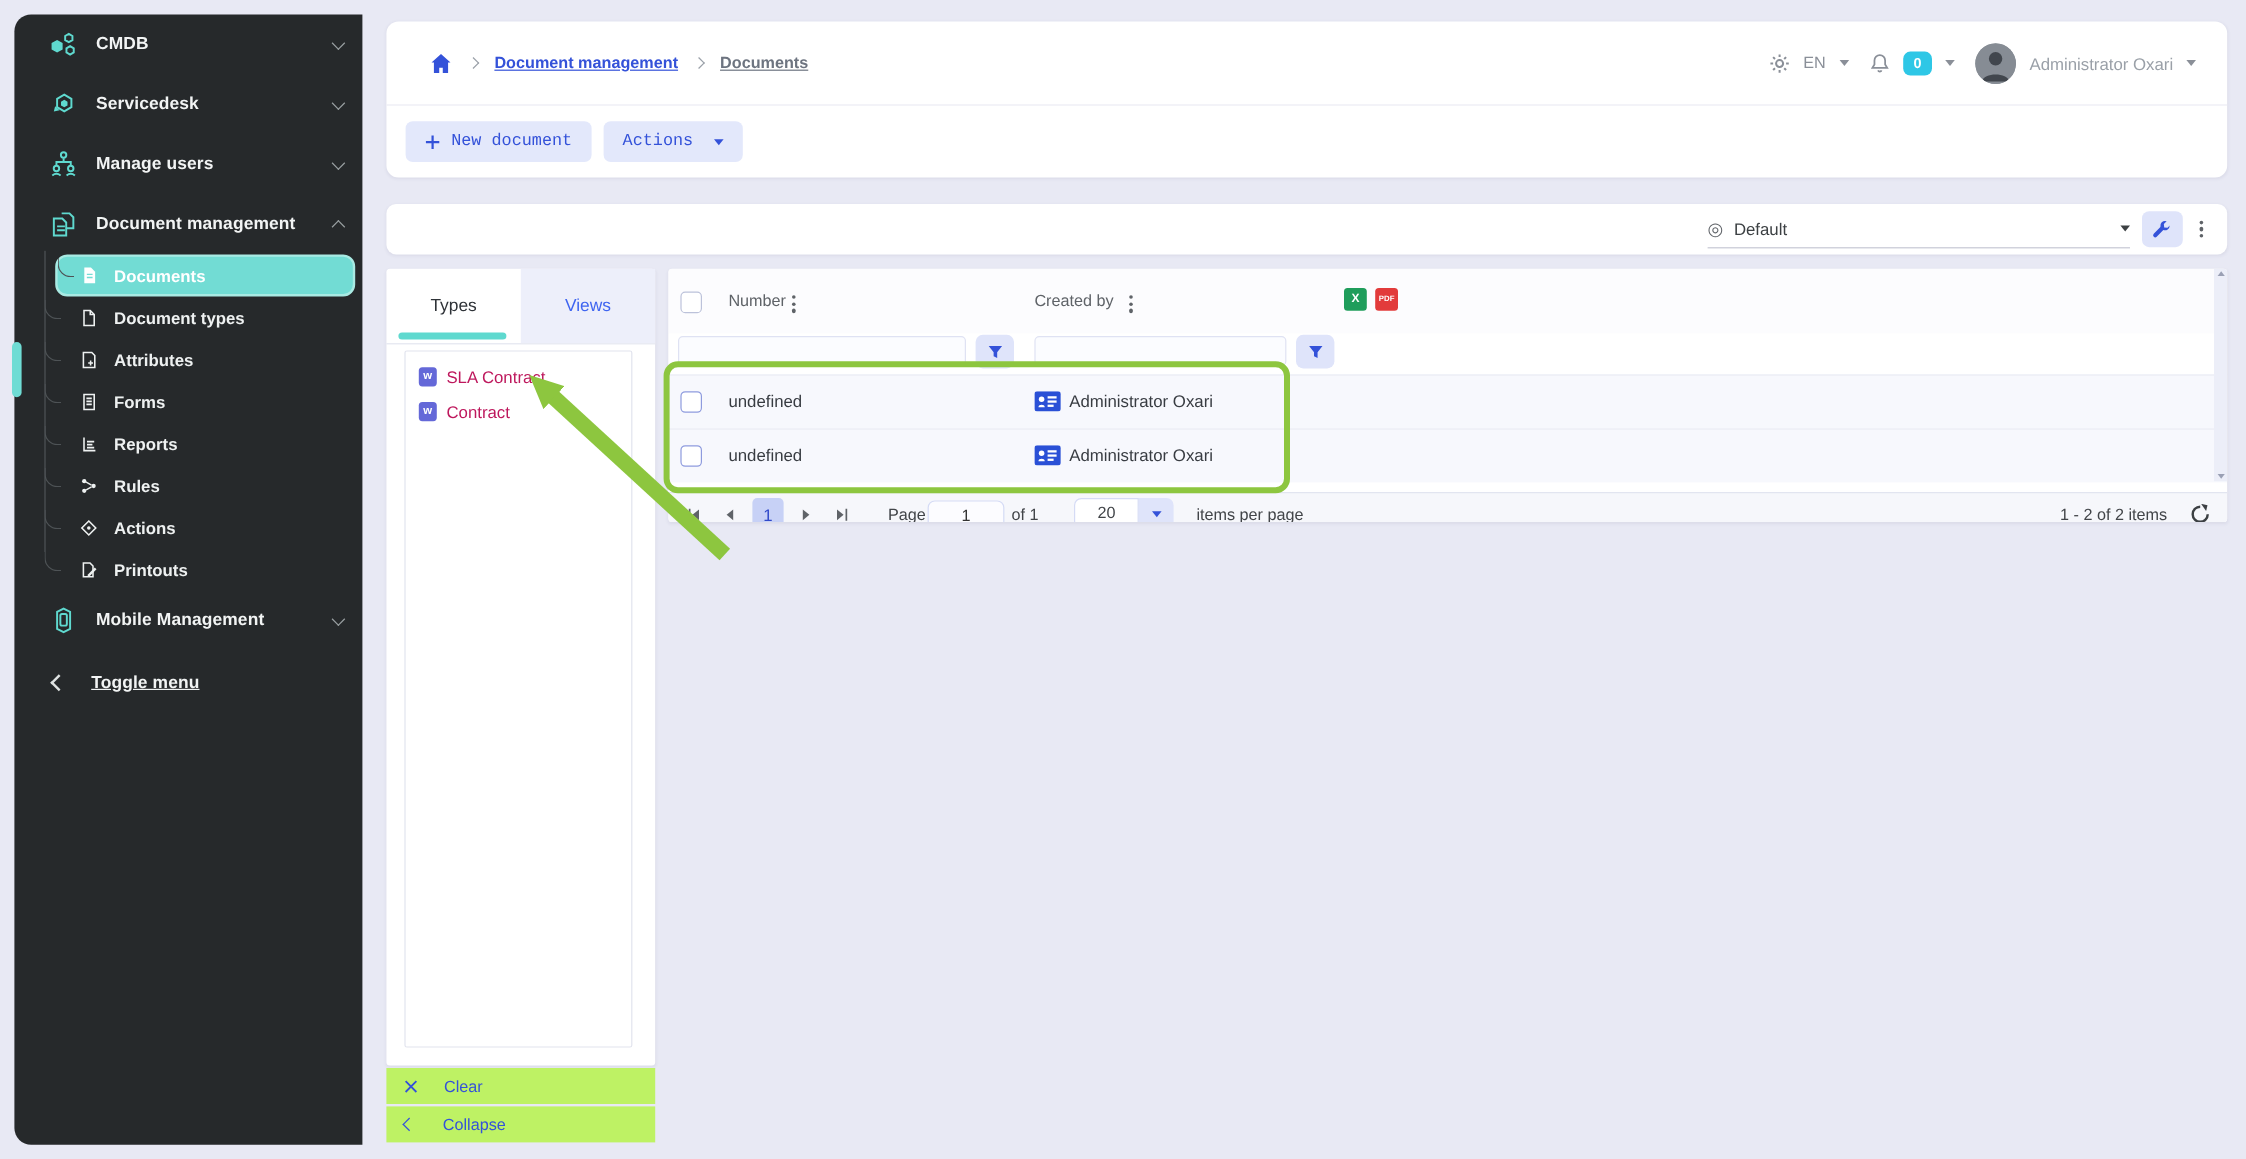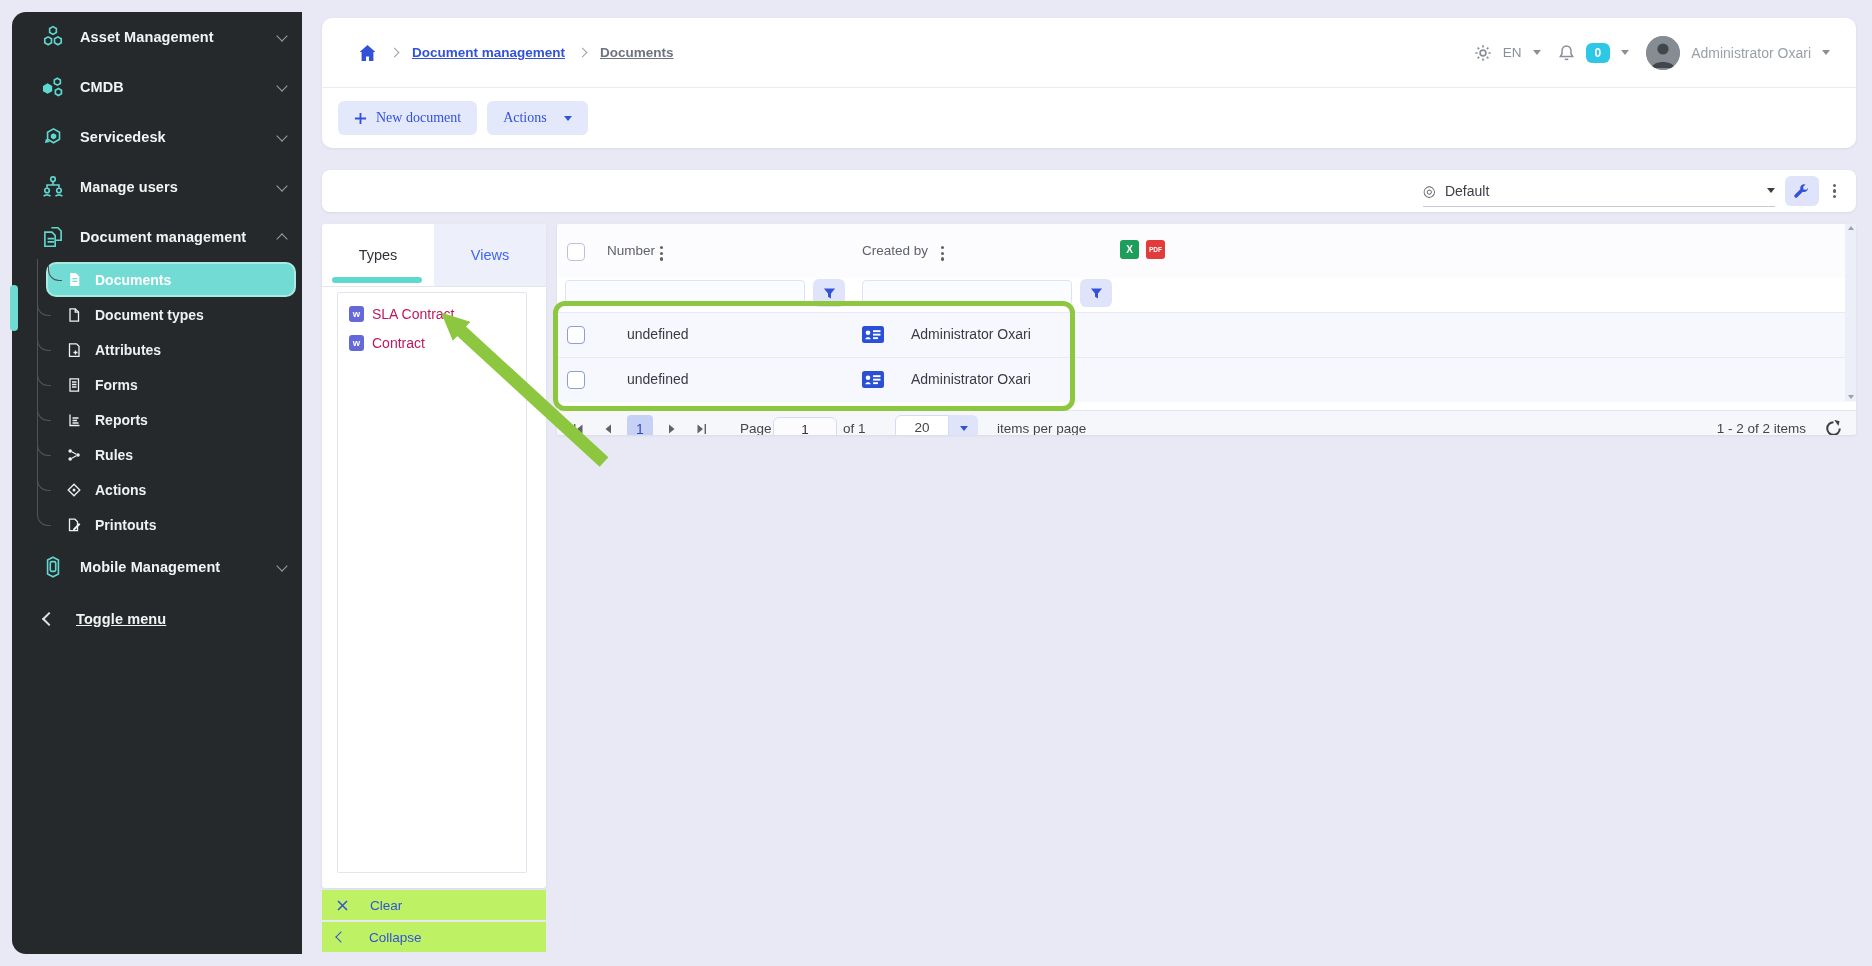--- a/index.html
+++ b/index.html
@@ -33,21 +33,21 @@
   .bc-link{color:#3452d9;font-weight:700;font-size:13.5px;text-decoration:underline;cursor:pointer;}
   .bc-current{color:#6d7480;font-weight:700;font-size:13.5px;text-decoration:underline;cursor:pointer;}
   .tr-cluster{margin-left:auto;display:flex;align-items:center;gap:11px;}
   .lang{font-size:13.5px;color:#8a8f98;}
   .badge{background:#2ec7e6;color:#fff;font-size:12px;border-radius:6px;padding:3px 9px;font-weight:700;}
   .tri{width:0;height:0;border-left:4.5px solid transparent;border-right:4.5px solid transparent;border-top:5.5px solid #8a8f98;}
   .tri.blue{border-top-color:#3452d9;}
   .avatar{width:34px;height:34px;border-radius:50%;background:#868c94;overflow:hidden;flex:none;}
   .user-name{color:#9aa0a8;font-size:14px;}
   .btn-row{height:60px;display:flex;align-items:center;gap:10px;padding:0 16px;}
-  .btn{background:#e3e8fb;color:#3452d9;font-size:14px;border:none;border-radius:6px;height:34px;padding:0 16px;display:flex;align-items:center;gap:9px;cursor:pointer;font-family:Liberation Serif, serif;}
+  .btn{background:#e3e8fb;color:#3452d9;font-size:14px;border:none;border-radius:6px;height:34px;padding:0 16px;display:flex;align-items:center;gap:9px;cursor:pointer;font-family:Liberation Mono, monospace;}
 
   #toolbarCard{left:322px;top:170px;width:1534px;height:42px;border-radius:8px;display:flex;align-items:center;justify-content:flex-end;padding-right:16px;gap:10px;box-sizing:border-box;}
   .view-select{width:352px;display:flex;align-items:center;border-bottom:1px solid #c6c8d4;height:31px;gap:9px;cursor:pointer;}
   .target-glyph{color:#5f6368;font-size:15px;}
   .view-name{font-size:14px;color:#3c4043;flex:1;}
   .icon-btn{width:34px;height:30px;background:#dfe4fa;border:none;border-radius:6px;display:flex;align-items:center;justify-content:center;cursor:pointer;}
   .kebab{display:inline-flex;flex-direction:column;gap:2.5px;padding:4px;cursor:pointer;}
   .kebab i{width:3.2px;height:3.2px;border-radius:50%;background:#5f6368;}
 
   
@@ -69,21 +69,21 @@
   #gridCard{left:557px;top:224px;width:1299px;height:211px;border-radius:3px;overflow:hidden;}
   .g-header{height:54px;position:relative;background:#fcfcfe;}
   .g-filter{height:34px;position:relative;background:#fff;}
   .cb{position:absolute;width:16px;height:16px;border:1.5px solid #bcc2da;border-radius:4px;background:#fff;cursor:pointer;}
   .cb.row-cb{border-color:#8e9bde;}
   .col-label{position:absolute;color:#5f6368;font-size:13.5px;top:19px;}
   .hdr-kebab{position:absolute;top:18px;}
   .f-input{position:absolute;height:25px;background:#fbfcff;border:1px solid #dfe2f3;border-radius:4px;top:2px;font-family:inherit;font-size:13px;padding:0 8px;box-sizing:border-box;color:#333;}
   .f-btn{position:absolute;width:32px;height:28px;background:#dfe4fa;border:none;border-radius:6px;top:1px;display:flex;align-items:center;justify-content:center;cursor:pointer;}
   .g-row{height:44px;border-top:1px solid #e9ebf4;background:#f7f8fd;position:relative;cursor:pointer;}
-  .cell-text{position:absolute;top:13px;color:#383c42;font-size:14px;margin-left:20px;}
+  .cell-text{position:absolute;top:13px;color:#383c42;font-size:14px;}
   .g-gap{height:8px;background:#fff;}
   .g-pager{height:35px;background:#f6f7fb;border-top:1px solid #e2e5f0;position:relative;font-size:13.5px;color:#424549;}
   .pg-el{position:absolute;top:0;height:35px;display:flex;align-items:center;}
   .pg-btn{width:26px;justify-content:center;cursor:pointer;}
   .pg-current{position:absolute;top:4px;width:26px;height:27px;background:#c7d1f6;border-radius:4px;color:#3049c9;display:flex;align-items:center;justify-content:center;font-size:14px;cursor:pointer;}
   .pg-input{position:absolute;top:6px;width:58px;height:20px;border:1px solid #d5dbf5;border-radius:6px;background:#fcfcff;text-align:center;font-size:13.5px;color:#333;font-family:inherit;}
   .pg-size{position:absolute;top:4px;width:54px;height:25px;border:1px solid #d5dbf5;border-radius:6px 0 0 6px;background:#fff;display:flex;align-items:center;justify-content:center;cursor:pointer;box-sizing:border-box;}
   .pg-size-caret{position:absolute;top:4px;width:29px;height:26px;background:#dfe4fa;border-radius:0 6px 6px 0;display:flex;align-items:center;justify-content:center;cursor:pointer;}
   .export-ic{position:absolute;top:16px;width:19px;height:19px;border-radius:3px;color:#fff;display:flex;align-items:center;justify-content:center;font-weight:700;cursor:pointer;}
   .scrollstrip{position:absolute;right:0;top:0;width:11px;height:177px;background:#eceef8;display:flex;flex-direction:column;justify-content:space-between;align-items:center;padding:2px 0;box-sizing:border-box;cursor:pointer;}
@@ -96,31 +96,20 @@
   #greenBox{position:absolute;left:553px;top:301px;width:512px;height:100px;border:5px solid #8dc63f;border-radius:12px;}
 </style>
 </head>
 <body>
 
 <div id="app">
 
   <nav class="sidebar">
     <div class="active-bar"></div>
 
-    <div class="nav-item">
-      <span class="nav-icon">
-        <svg width="26" height="26" viewBox="0 0 24 24" fill="none" stroke="#5fd9cf" stroke-width="1.5">
-            <path d="M12 2.4 15.1 4.2v3.6L12 9.6 8.9 7.8V4.2z"></path>
-            <path d="M7.5 11.9 10.6 13.7v3.6L7.5 19.1 4.4 17.3v-3.6z"></path>
-            <path d="M16.5 11.9 19.6 13.7v3.6L16.5 19.1 13.4 17.3v-3.6z"></path>
-          </svg>
-      </span>
-      <span class="nav-label">Asset Management</span>
-      <span class="chev"></span>
-    </div>
 
     <div class="nav-item">
       <span class="nav-icon">
         <svg width="26" height="26" viewBox="0 0 24 24" fill="none" stroke="#5fd9cf" stroke-width="1.5">
             <path d="M7 9.4 10.5 11.4v4L7 17.4 3.5 15.4v-4z" fill="#5fd9cf"></path>
             <path d="M16 3.9 18.8 5.5v3.2L16 10.3 13.2 8.7V5.5z"></path>
             <path d="M17 13.4 19.8 15v3.2L17 19.8 14.2 18.2V15z"></path>
           </svg>
       </span>
       <span class="nav-label">CMDB</span>

